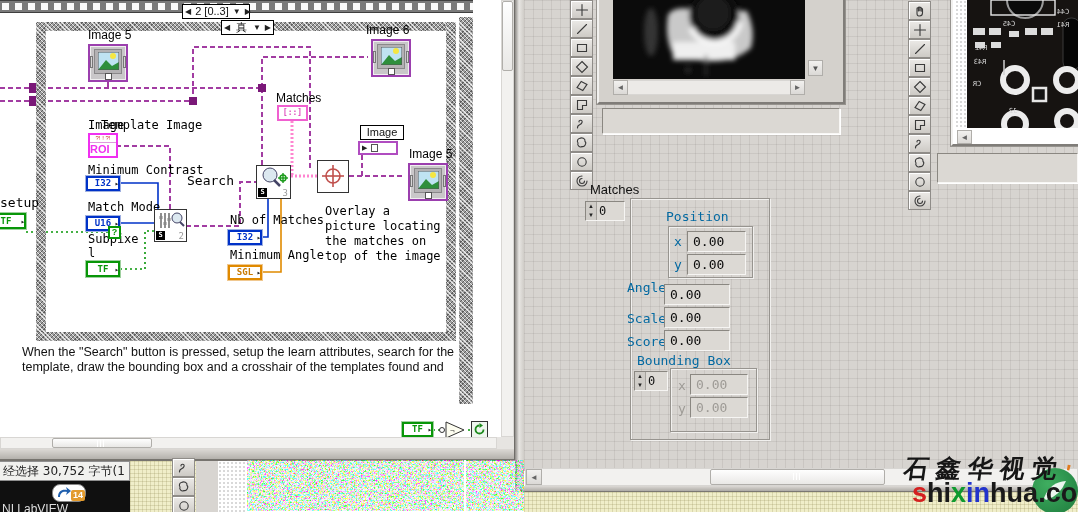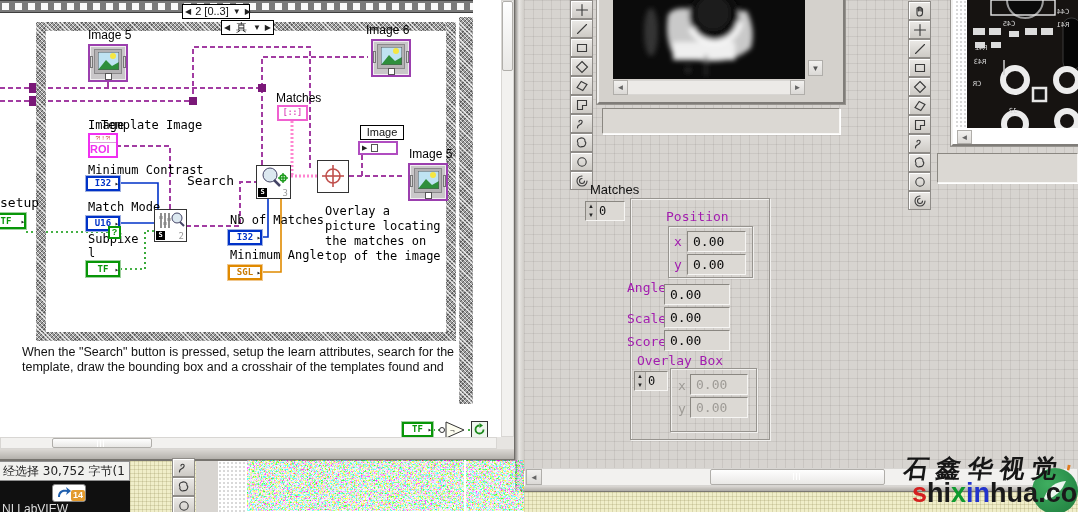--- a/index.html
+++ b/index.html
@@ -32,21 +32,21 @@
 .imaq svg{position:absolute;left:8px;top:6px}
 .imaq .page{position:absolute;left:15px;bottom:0;width:7px;height:7px;background:#fff;border:1px solid #555;font-size:5px}
 
 .panelgrid{background-color:#d7d4d0;background-image:linear-gradient(rgba(120,115,108,.14) 1px,rgba(0,0,0,0) 1px),linear-gradient(90deg,rgba(120,115,108,.14) 1px,rgba(0,0,0,0) 1px);background-size:9px 9px}
 .creamgrid{background-color:#f0eec9;background-image:linear-gradient(rgba(150,145,90,.25) 1px,rgba(0,0,0,0) 1px),linear-gradient(90deg,rgba(150,145,90,.25) 1px,rgba(0,0,0,0) 1px);background-size:4px 4px}
 .dotwhite{background-color:#fff;background-image:radial-gradient(#d9d9d9 1px,rgba(0,0,0,0) 1px);background-size:4px 4px}
 .tool-btn{width:23px;height:19px;background:linear-gradient(#eceae7,#cdcac5);border:1px solid #8f8c88;box-shadow:inset 1px 1px 0 #fff;display:flex;align-items:center;justify-content:center}
 .palette{position:absolute;display:flex;flex-direction:column}
 .field{position:absolute;background:#dcd9d4;border:1px solid;border-color:#8a8781 #f6f5f3 #f6f5f3 #8a8781;font-family:"DejaVu Sans Mono",monospace;font-size:13px;line-height:19px;padding-left:5px;color:#0b0b0b}
 .field.dim{color:#9e9b96}
-.plabel{position:absolute;font-family:"DejaVu Sans Mono",monospace;font-size:13px;color:#a21caf;white-space:nowrap}
+.plabel{position:absolute;font-family:"DejaVu Sans Mono",monospace;font-size:13px;color:#0369a1;white-space:nowrap}
 .plabel.dim{color:#9e9b96}
 .lv-frame{position:absolute;border:1px solid #97948f;box-shadow:inset 1px 1px 0 #f1f0ee,1px 1px 0 #f1f0ee}
 .spinner{position:absolute;background:#dcd9d4;border:1px solid;border-color:#8a8781 #f6f5f3 #f6f5f3 #8a8781;display:flex}
 .spinner .arrows{width:11px;display:flex;flex-direction:column;border-right:1px solid #a5a29d}
 .spinner .arrows div{flex:1;font-size:6px;line-height:9px;text-align:center;color:#222;background:#cfccc7}
 .spinner .val{flex:1;font-family:"DejaVu Sans Mono",monospace;font-size:12px;line-height:18px;padding-left:2px}
 .sb-track{position:absolute;background:#f2f1ef;border:1px solid #d8d6d3}
 .sb-thumb{position:absolute;background:linear-gradient(#fefefe,#e9e8e6);border:1px solid #b0aeaa;border-radius:2px}
 .sb-btn{position:absolute;background:linear-gradient(#f2f1ef,#dbd9d6);border:1px solid #b0aeaa;font-size:8px;color:#666;text-align:center}
 .grip{display:flex;gap:2px;position:absolute;top:3px}
@@ -483,21 +483,21 @@
     <span class="plabel" style="left:159px;top:257px">y</span>
     <div class="field" style="left:172px;top:254px;width:59px;height:21px"><span>0.00</span></div>
 
     <span class="plabel" style="left:112px;top:280px">Angle</span>
     <div class="field" style="left:149px;top:284px;width:66px;height:21px"><span>0.00</span></div>
     <span class="plabel" style="left:112px;top:311px">Scale</span>
     <div class="field" style="left:149px;top:307px;width:66px;height:21px"><span>0.00</span></div>
     <span class="plabel" style="left:112px;top:334px">Score</span>
     <div class="field" style="left:149px;top:330px;width:66px;height:21px"><span>0.00</span></div>
 
-    <span class="plabel" style="left:122px;top:353px">Overlay Box</span>
+    <span class="plabel" style="left:122px;top:353px">Bounding Box</span>
     <div class="spinner" style="left:119px;top:371px;width:34px;height:20px">
       <div class="arrows">
           <div>▲</div>
           <div>▼</div>
         </div>
       <div class="val">0</div>
     </div>
     <div class="lv-frame" style="left:155px;top:368px;width:87px;height:64px"></div>
     <span class="plabel dim" style="left:163px;top:378px">x</span>
     <div class="field dim" style="left:175px;top:374px;width:58px;height:21px"><span>0.00</span></div>
@@ -516,21 +516,21 @@
     <div class="abs" style="left:4px;top:486px;width:559px;height:6px;background:linear-gradient(#dcd9d5,#aeaba6);border-bottom:1px solid #7b7873;border-bottom-left-radius:8px"></div>
   </div>
 
   <div class="abs" style="left:0;top:461px;width:515px;height:51px;overflow:visible">
 
     <div class="abs" style="left:0;top:0;width:130px;height:20px;background:#f1f1ee;border:1px solid #8f8f8f;border-left:none;font-size:12px;line-height:18px;padding-left:3px;white-space:nowrap;overflow:hidden;color:#222">
       <span style="font-family:'DejaVu Sans',sans-serif">经选择 30,752 字节(1 个文</span>
     </div>
 
     <div class="abs" style="left:0;top:20px;width:130px;height:31px;background:#101010;overflow:hidden">
-      <div class="abs" style="left:52px;top:3px;width:34px;height:18px;background:#fff;border-radius:3px;border:1px solid #888">
+      <div class="abs" style="left:52px;top:3px;width:34px;height:18px;background:#fff;border-radius:8px;border:1px solid #888">
         <svg width="18" height="16" style="position:absolute;left:1px;top:0">
             <path d="M4 12 C4 6 8 4 13 5 L12 2 L17 6 L12 10 L13 7 C9 6 6 8 6 12 Z" fill="#1f5fae"></path>
           </svg>
         <span style="position:absolute;right:0px;bottom:0px;background:#e39b2e;color:#fff;font-size:9px;font-weight:bold;line-height:11px;padding:0 2px;border-radius:2px">14</span>
       </div>
       <span style="position:absolute;left:2px;top:21px;color:#ddd;font-size:12px;white-space:nowrap">NI LabVIEW</span>
     </div>
 
     <div class="abs creamgrid" style="left:130px;top:0;width:66px;height:51px"></div>
     <div class="palette" id="pal-bottom" style="left:172px;top:-3px">

